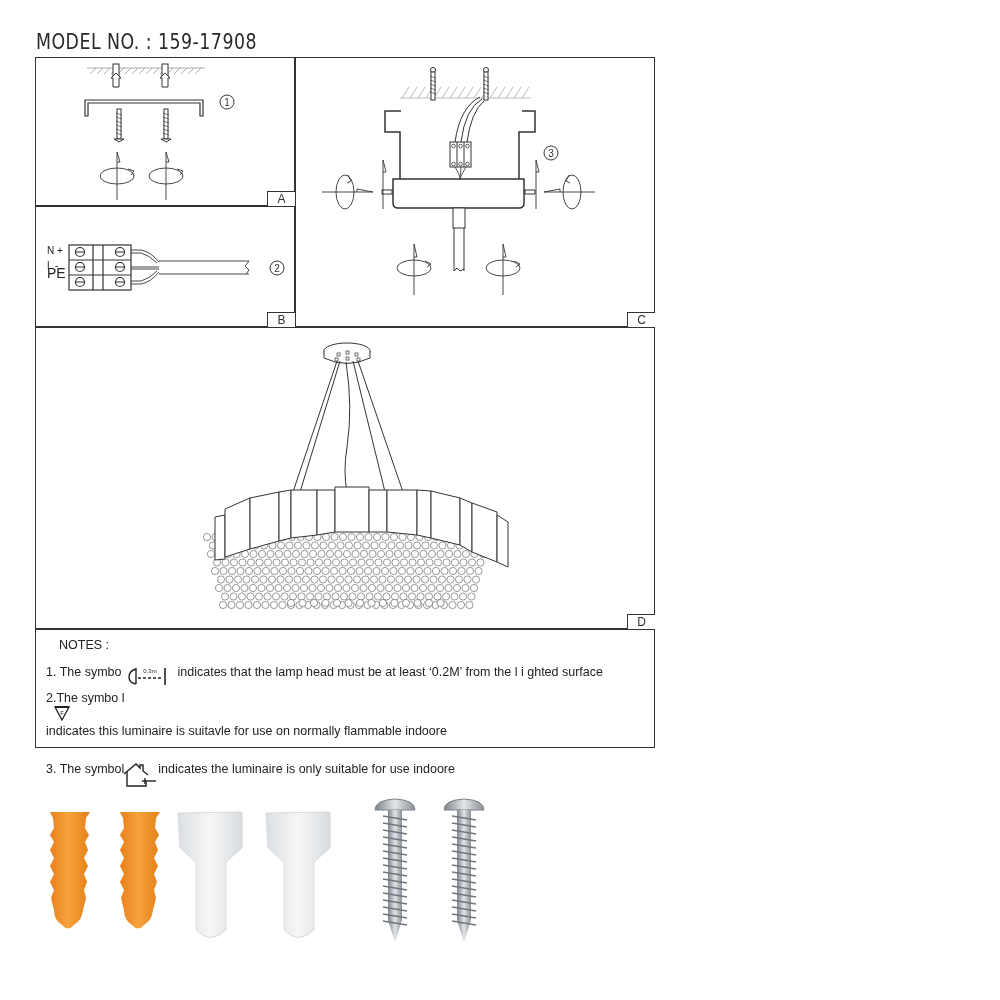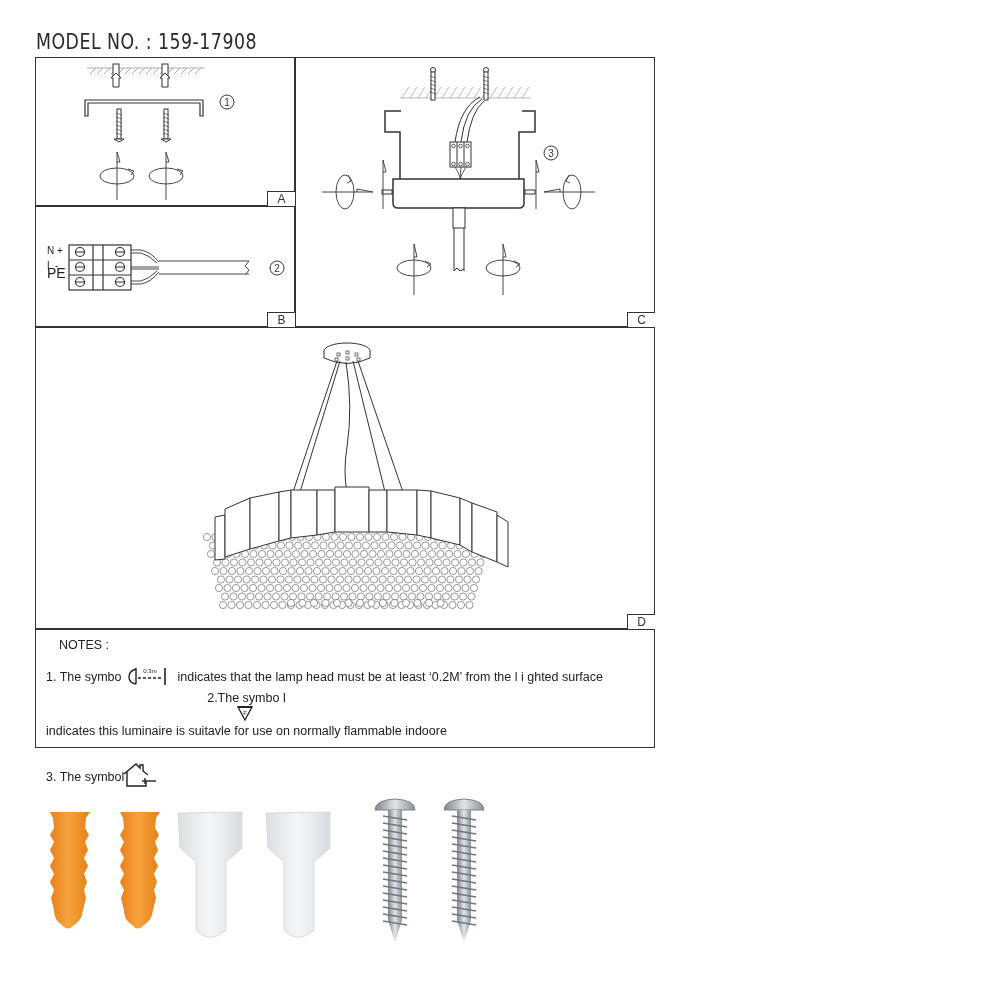--- a/index.html
+++ b/index.html
@@ -6,21 +6,21 @@
   body{width:1000px;height:1000px;position:relative;overflow:hidden;font-family:"Liberation Sans","DejaVu Sans",sans-serif;color:#222;}
   .model{position:absolute;left:36px;top:30px;font-family:"DejaVu Sans Condensed","DejaVu Sans",sans-serif;font-size:21px;letter-spacing:0.5px;color:#2a2a2a;transform:scaleX(0.92);transform-origin:left center;}
   .frame{position:absolute;left:35px;top:57px;width:620px;height:691px;border:1.5px solid #333;box-sizing:border-box;}
   .panel{position:absolute;box-sizing:border-box;}
   .panel svg{position:absolute;left:0;top:0;}
   .tag{position:absolute;width:28px;height:15px;border:1.3px solid #333;border-right:none;border-bottom:none;box-sizing:border-box;font-size:12px;line-height:14px;text-align:center;color:#333;background:#fff;}
   .vline{position:absolute;background:#333;width:1.5px;}
   .hline{position:absolute;background:#333;height:1.5px;}
   .notes{position:absolute;left:46px;top:638px;font-size:12.5px;color:#222;}
   .notes .title{position:absolute;left:13px;top:0;white-space:nowrap;}
-  .note{position:absolute;left:0;white-space:nowrap;display:flex;align-items:center;}
+  .note{position:absolute;left:0;white-space:nowrap;display:flex;align-items:flex-start;}
   .note .sym{display:inline-block;}
   .parts{position:absolute;left:0;top:780px;width:520px;height:180px;}
 </style>
 </head>
 <body>
 
 <div class="model">MODEL NO. : 159-17908</div>
 
 <div class="frame"></div>
 
@@ -625,20 +625,21 @@
   <div class="note" style="top:76px;margin-top:48px;">
     <span>3. The symbol</span>
     <span class="sym" style="margin:0 0 0 -2px;">
       <svg width="36" height="26" viewBox="0 0 36 26">
         <path d="M2 12 L14 2 L18 6 L18 3 L21 3 L21 9 L26 13" fill="none" stroke="#222" stroke-width="1.4"></path>
         <path d="M5 10 L5 24 L24 24 L24 19" fill="none" stroke="#222" stroke-width="1.4"></path>
         <line x1="20" y1="19" x2="34" y2="19" stroke="#222" stroke-width="1.4"></line>
         <line x1="23" y1="16" x2="23" y2="22" stroke="#222" stroke-width="1.4"></line>
       </svg>
     </span>
+    <span>indicates the luminaire is only suitable for use indoore</span>
   </div>
 </div>
 
 <div class="parts">
   <svg width="520" height="180">
     <defs>
       <linearGradient id="org" x1="0" x2="1">
         <stop offset="0" stop-color="#e9801b"></stop>
           <stop offset="0.45" stop-color="#f7a33d"></stop>
           <stop offset="1" stop-color="#e47f17"></stop>

